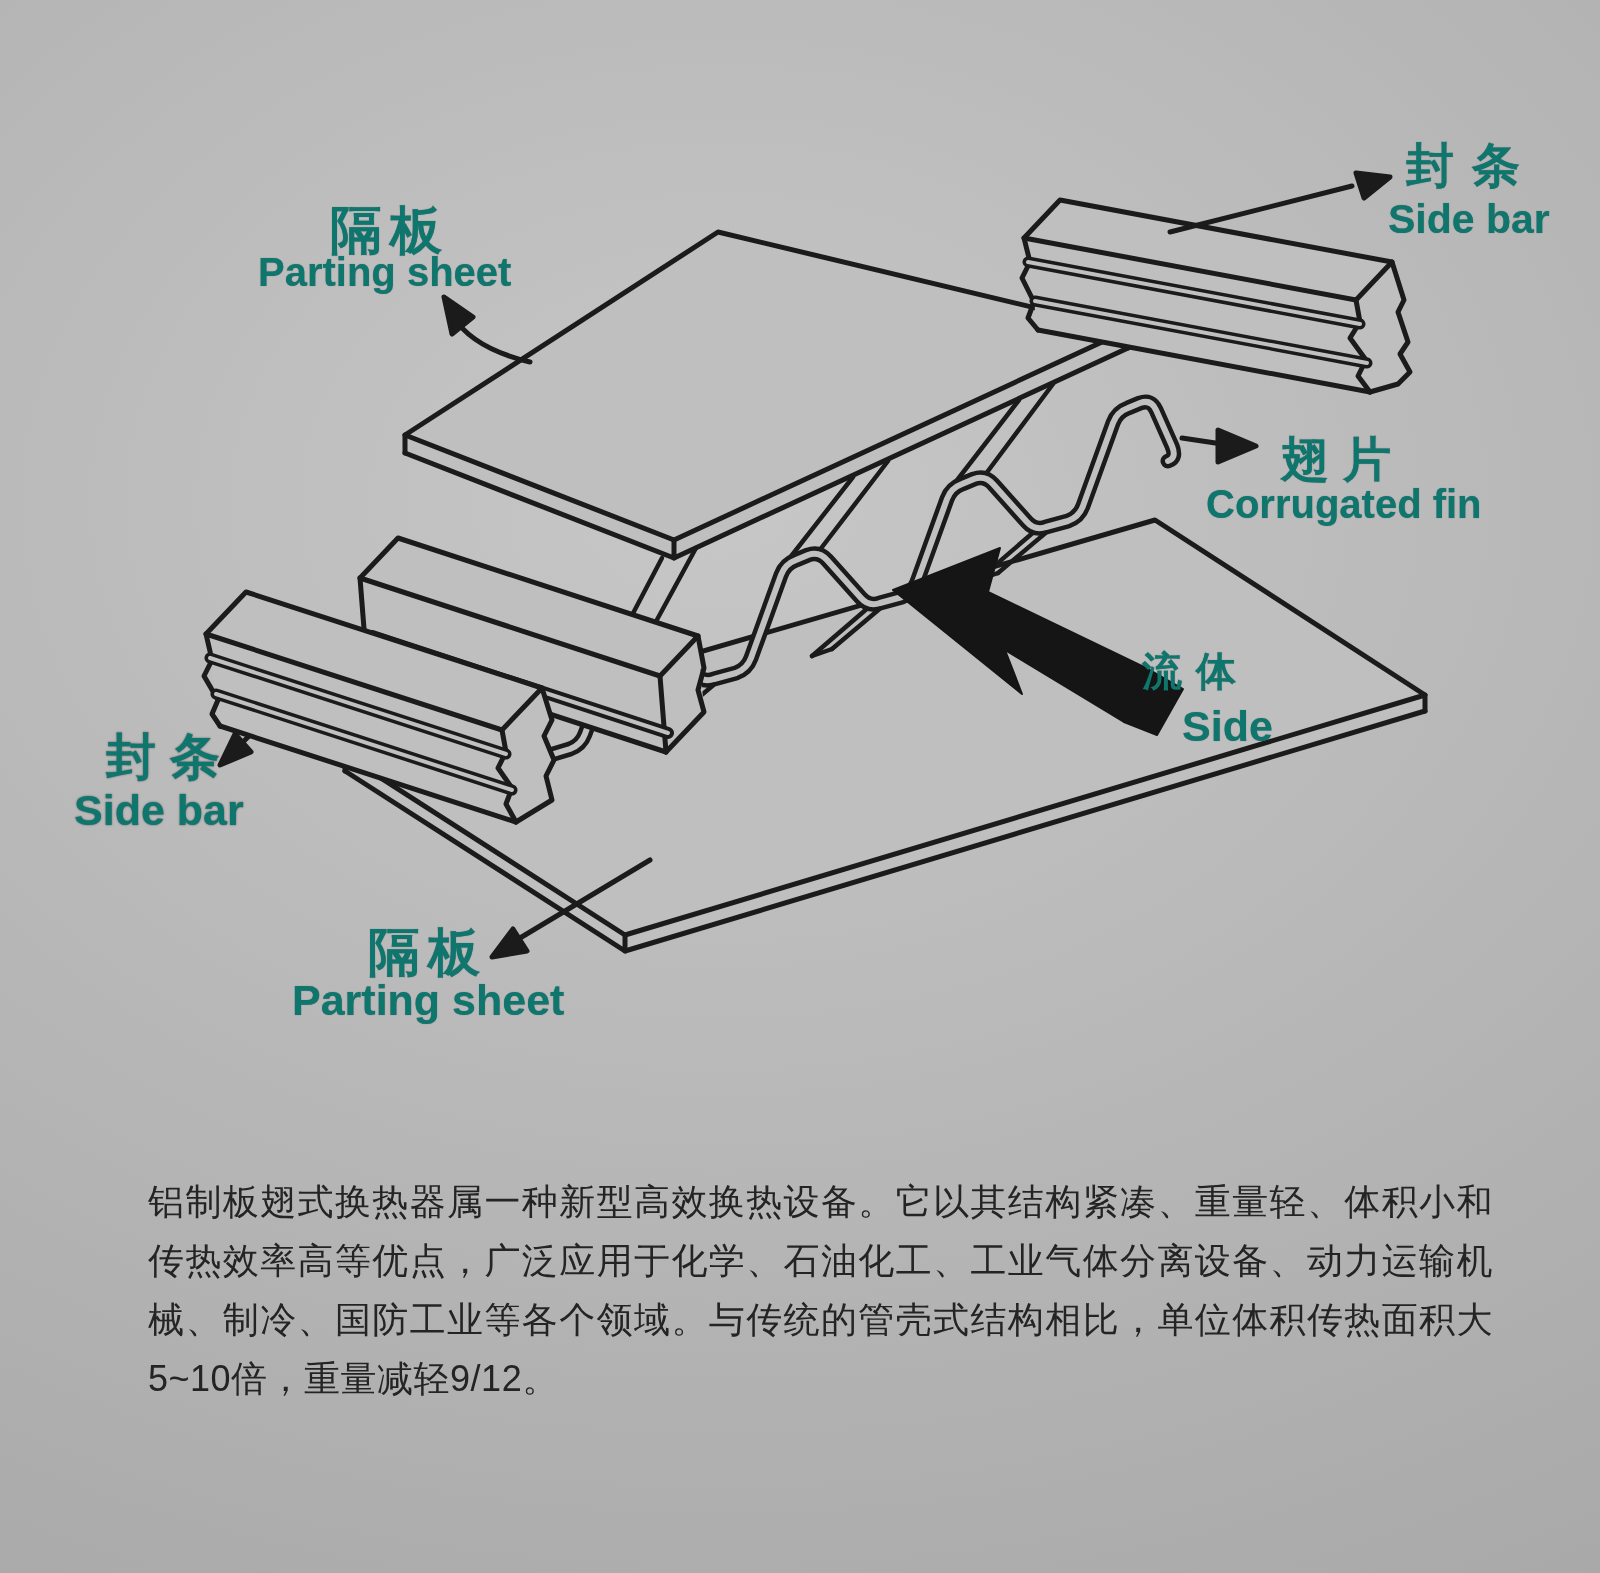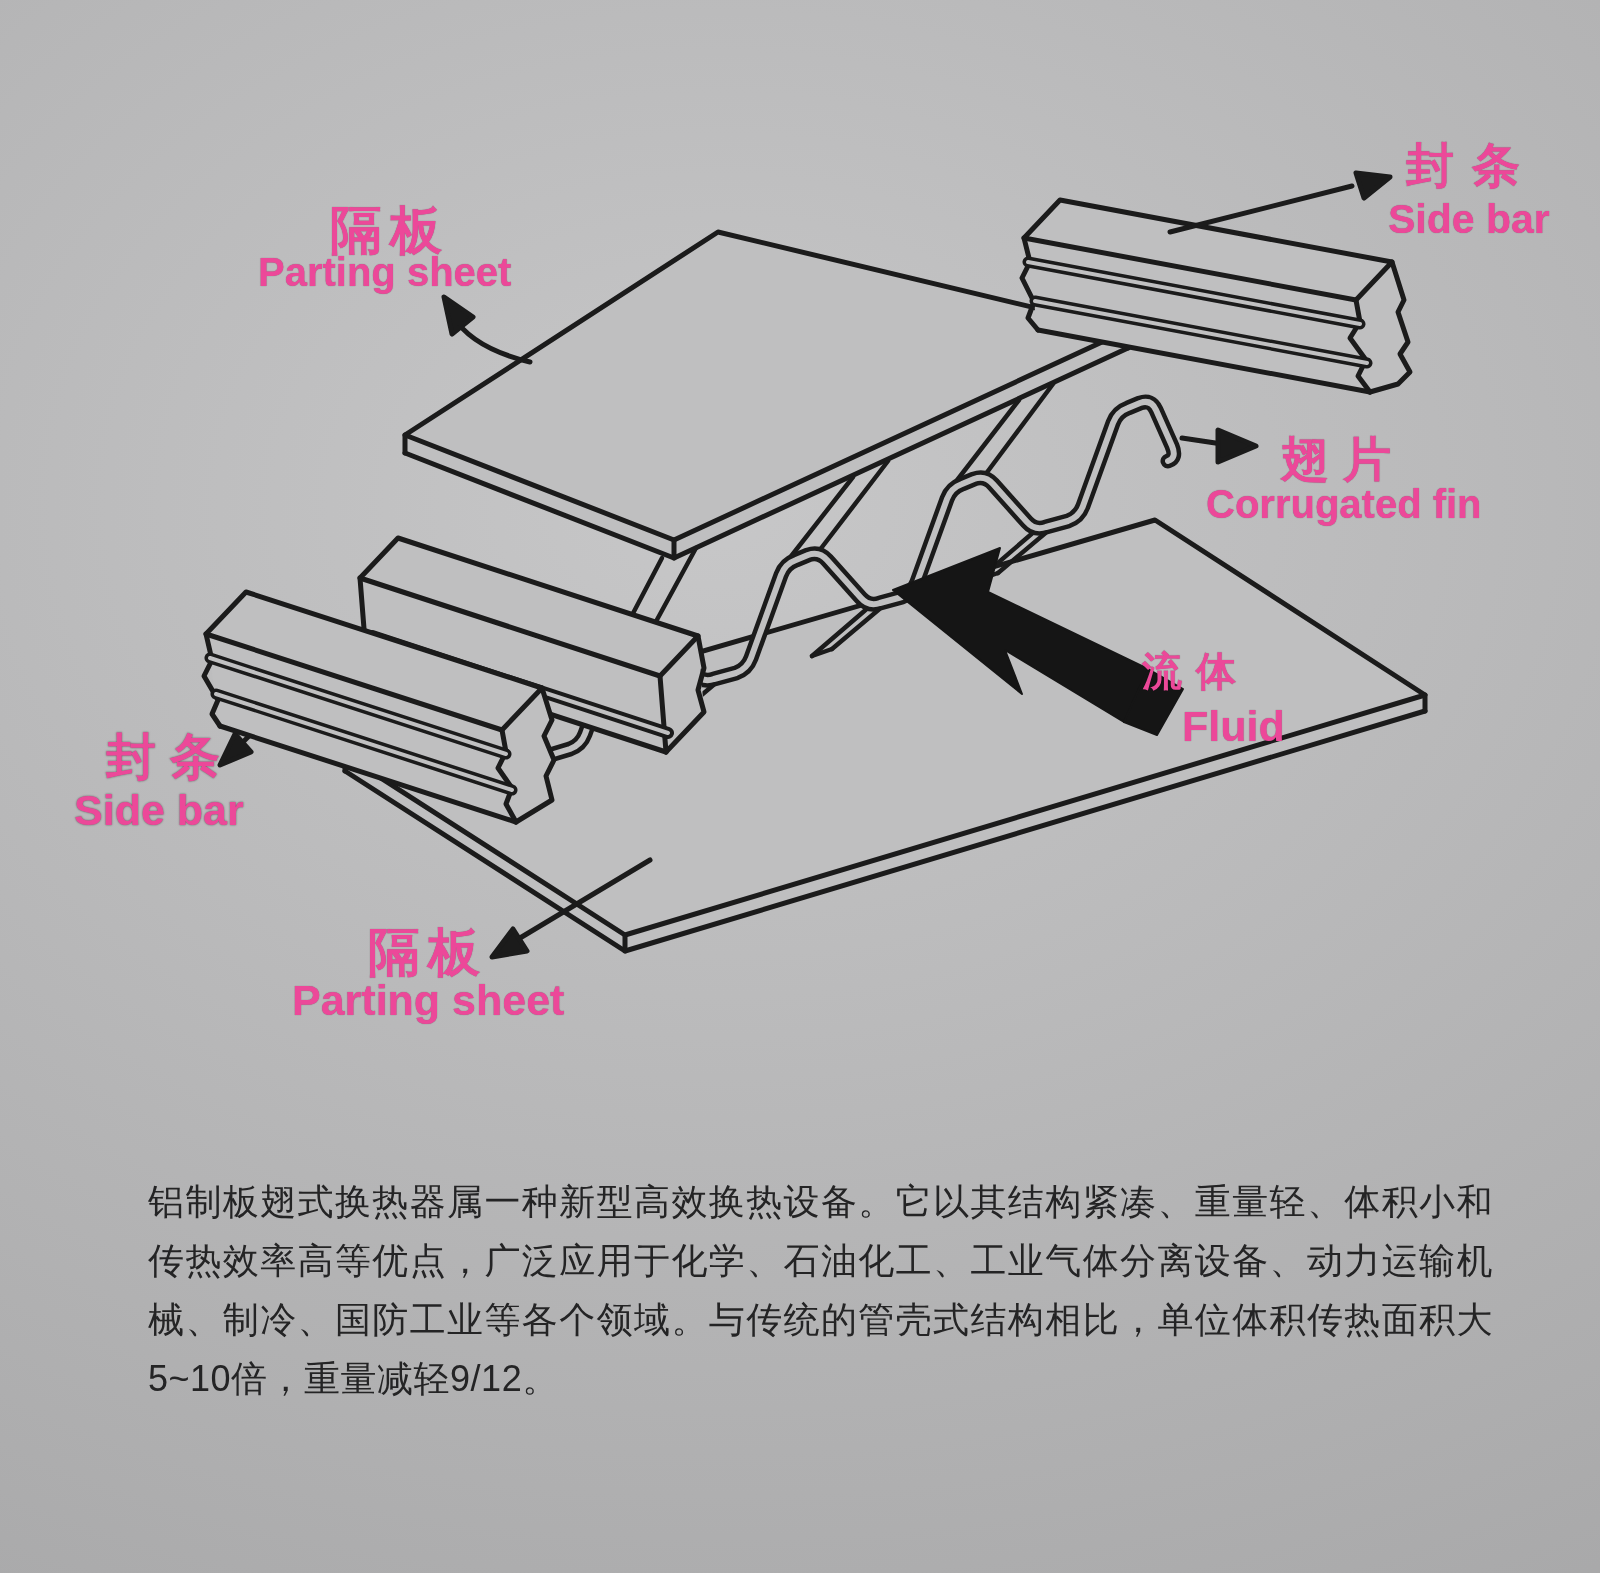--- a/index.html
+++ b/index.html
@@ -3,21 +3,21 @@
 <meta charset="utf-8">
 <style>
   html,body{margin:0;padding:0;}
   body{
     width:1600px;height:1573px;position:relative;overflow:hidden;
     background:radial-gradient(ellipse 120% 90% at 45% 32%, #c7c7c8 0%, #b4b4b5 55%, #a5a5a6 100%);
     font-family:"Liberation Sans","DejaVu Sans",sans-serif;
   }
   #stage{position:absolute;left:0;top:0;width:1600px;height:1573px;}
   svg{position:absolute;left:0;top:0;}
-  .lbl{position:absolute;white-space:nowrap;color:#ec4899;text-shadow:0 0 1px rgba(20,20,20,.45);}
+  .lbl{position:absolute;white-space:nowrap;color:#0f766e;text-shadow:0 0 1px rgba(20,20,20,.45);}
   .zh{font-weight:700;}
   .en{font-weight:600;}
   
   .l1-zh{left:330px;top:196px;font-size:52px;letter-spacing:8px;}
   .l1-en{left:258px;top:250px;font-size:40px;}
   
   .l2-zh{left:1406px;top:134px;font-size:48px;letter-spacing:18px;}
   .l2-en{left:1388px;top:196px;font-size:41px;}
   
   .l3-zh{left:1281px;top:420px;font-size:48px;letter-spacing:14px;margin-top:8px;}
@@ -164,21 +164,21 @@
   <div class="lbl zh l1-zh">隔板</div>
   <div class="lbl en l1-en">Parting sheet</div>
 
   <div class="lbl zh l2-zh">封条</div>
   <div class="lbl en l2-en">Side bar</div>
 
   <div class="lbl zh l3-zh">翅片</div>
   <div class="lbl en l3-en">Corrugated fin</div>
 
   <div class="lbl zh l4-zh">流体</div>
-  <div class="lbl en l4-en">Fluid</div>
+  <div class="lbl en l4-en">Side</div>
 
   <div class="lbl zh l5-zh">封条</div>
   <div class="lbl en l5-en">Side bar</div>
 
   <div class="lbl zh l6-zh">隔板</div>
   <div class="lbl en l6-en">Parting sheet</div>
 
   <div class="caption">铝制板翅式换热器属一种新型高效换热设备。它以其结构紧凑、重量轻、体积小和传热效率高等优点，广泛应用于化学、石油化工、工业气体分离设备、动力运输机械、制冷、国防工业等各个领域。与传统的管壳式结构相比，单位体积传热面积大5~10倍，重量减轻9/12。</div>
 
 </div>

